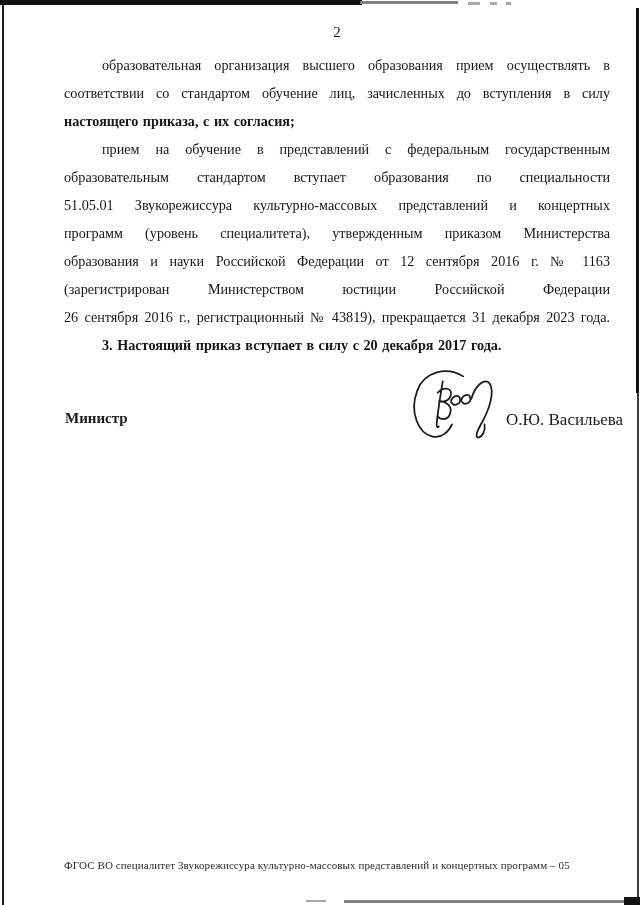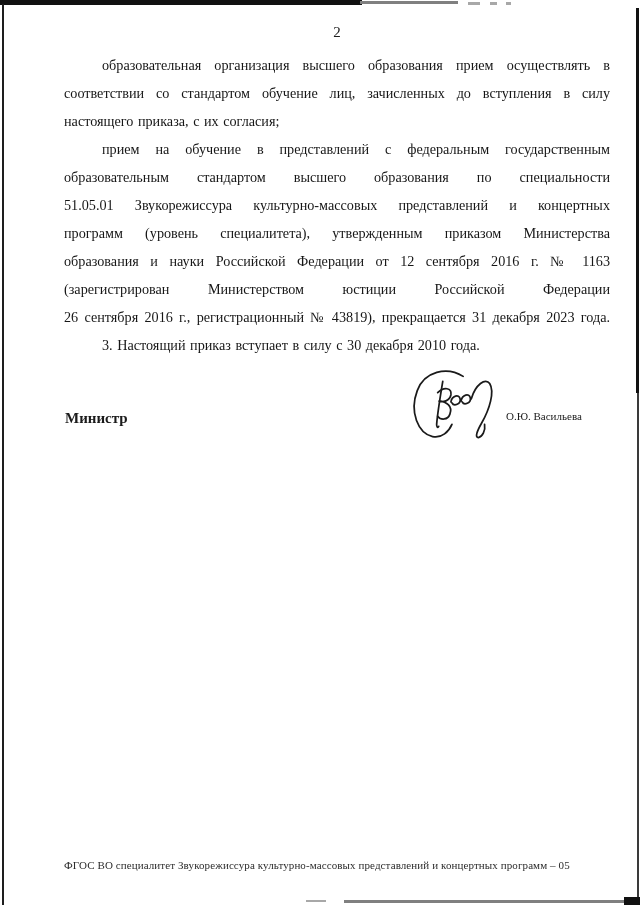--- a/index.html
+++ b/index.html
@@ -39,38 +39,38 @@
   .line {
     height: 28px;
     line-height: 28px;
     text-align: justify;
     text-align-last: justify;
     overflow: hidden;
     white-space: normal;
     word-spacing: 1px;
   }
   .line.indent { padding-left: 38px; }
-  .line.last { text-align-last: left; }
+  .line.last { text-align-last: left; font-weight: bold; }
 
   
   .minister-label {
     position: absolute;
     left: 65px; top: 410px;
     font-size: 15px;
     font-weight: bold;
   }
   .signature {
     position: absolute;
     left: 404px; top: 366px;
     width: 102px; height: 84px;
   }
   .minister-name {
     position: absolute;
     left: 506px; top: 410px;
-    font-size: 11px;
+    font-size: 17px;
   }
 
   
   .footer-note {
     position: absolute;
     left: 64px; top: 859px;
     width: 520px;
     font-size: 11px;
     letter-spacing: 0.1px;
     color: #2c2c2c;
@@ -94,27 +94,27 @@
   <div class="art gray" style="left:344px; top:900px; width:296px; height:3px;"></div>
   <div class="art" style="left:624px; top:897px; width:16px; height:8px;"></div>
 
   <div class="page-number">2</div>
 
   <div class="body-text">
     <div class="line indent">образовательная организация высшего образования прием осуществлять в</div>
     <div class="line">соответствии со стандартом обучение лиц, зачисленных до вступления в силу</div>
     <div class="line last">настоящего приказа, с их согласия;</div>
     <div class="line indent">прием на обучение в представлений с федеральным государственным</div>
-    <div class="line">образовательным стандартом высшего образования по специальности</div>
+    <div class="line">образовательным стандартом вступает образования по специальности</div>
     <div class="line">51.05.01 Звукорежиссура культурно-массовых представлений и концертных</div>
     <div class="line">программ (уровень специалитета), утвержденным приказом Министерства</div>
     <div class="line">образования и науки Российской Федерации от 12 сентября 2016 г. № 1163</div>
     <div class="line">(зарегистрирован Министерством юстиции Российской Федерации</div>
     <div class="line">26 сентября 2016 г., регистрационный № 43819), прекращается 31 декабря 2023 года.</div>
-    <div class="line indent last">3. Настоящий приказ вступает в силу с 30 декабря 2010 года.</div>
+    <div class="line indent last">3. Настоящий приказ вступает в силу с 20 декабря 2017 года.</div>
   </div>
 
   <div class="minister-label">Министр</div>
 
   <div class="signature">
     <svg width="102" height="84" viewBox="0 0 100 82" fill="none" xmlns="http://www.w3.org/2000/svg">
       <g stroke="#1a1a1a" stroke-width="1.7" fill="none" stroke-linecap="round">
 
         <path d="M 58,10 C 42,0 20,5 13,24 C 5,45 14,66 28,69 C 37,71 44,64 47,57"></path>
 

